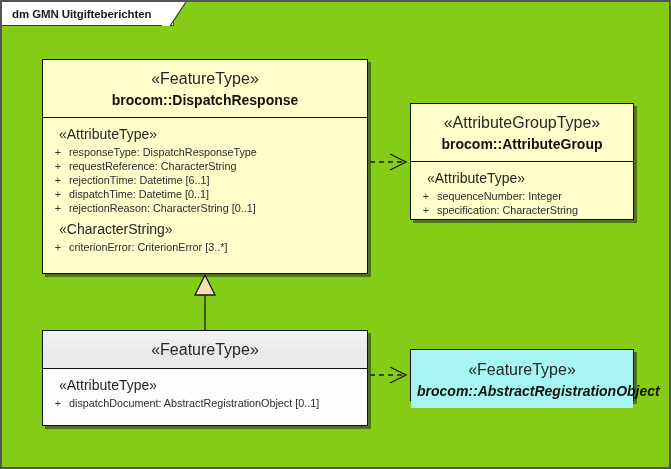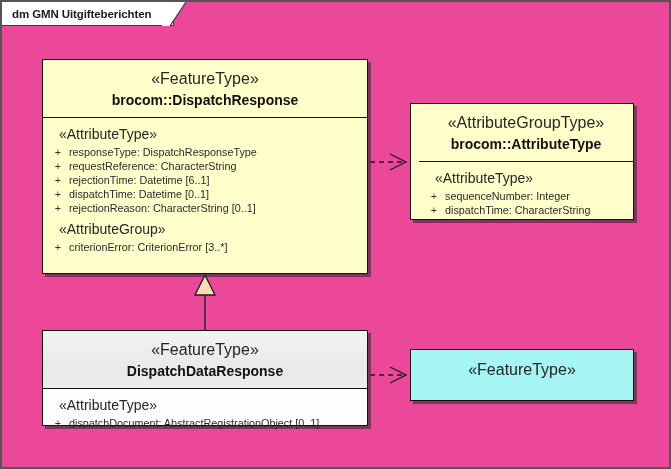--- a/index.html
+++ b/index.html
@@ -8,21 +8,21 @@
     background: #ffffff;
   }
   body {
     font-family: "Liberation Sans", "DejaVu Sans", sans-serif;
   }
 
   #canvas {
     position: relative;
     width: 671px;
     height: 469px;
-    background: #ec4899;
+    background: #84cc16;
     border: 2px solid #555555;
     box-sizing: border-box;
     overflow: hidden;
   }
 
   
   .title-tab {
     position: absolute;
     left: 0px;
     top: 0px;
@@ -184,61 +184,61 @@
       </div>
       <div class="attr-row">
         <span class="attr-vis">+</span>
         <span class="attr-text">dispatchTime: Datetime [0..1]</span>
       </div>
       <div class="attr-row">
         <span class="attr-vis">+</span>
         <span class="attr-text">rejectionReason: CharacterString [0..1]</span>
       </div>
 
-      <div class="attr-group-label" style="padding-top:6px;">«AttributeGroup»</div>
+      <div class="attr-group-label" style="padding-top:6px;">«CharacterString»</div>
 
       <div class="attr-row">
         <span class="attr-vis">+</span>
         <span class="attr-text">criterionError: CriterionError [3..*]</span>
       </div>
 
     </div>
   </div>
 
-  <div class="node fill-yellow" style="left:408px; top:101px; width:224px; height:117px;padding-left:8px;">
+  <div class="node fill-yellow" style="left:408px; top:101px; width:224px; height:117px;">
     <div class="node-header fill-yellow-header">
       <span class="stereotype">«AttributeGroupType»</span>
-      <span class="name">brocom::AttributeType</span>
+      <span class="name">brocom::AttributeGroup</span>
     </div>
     <div class="node-body">
       <div class="attr-group-label">«AttributeType»</div>
       <div class="attr-row">
         <span class="attr-vis">+</span>
         <span class="attr-text">sequenceNumber: Integer</span>
       </div>
       <div class="attr-row">
         <span class="attr-vis">+</span>
-        <span class="attr-text">dispatchTime: CharacterString</span>
+        <span class="attr-text">specification: CharacterString</span>
       </div>
     </div>
   </div>
 
   <div class="node fill-white" style="left:40px; top:328px; width:326px; height:96px;">
     <div class="node-header fill-grey-header">
       <span class="stereotype">«FeatureType»</span>
-      <span class="name">DispatchDataResponse</span>
     </div>
     <div class="node-body">
       <div class="attr-group-label">«AttributeType»</div>
       <div class="attr-row">
         <span class="attr-vis">+</span>
         <span class="attr-text">dispatchDocument: AbstractRegistrationObject [0..1]</span>
       </div>
     </div>
   </div>
 
   <div class="node fill-cyan" style="left:408px; top:347px; width:224px; height:52px;">
     <div class="node-header fill-cyan" style="padding-top:8px;">
       <span class="stereotype">«FeatureType»</span>
+      <span class="name name-abstract">brocom::AbstractRegistrationObject</span>
     </div>
   </div>
 
 </div>
 
 </body></html>

